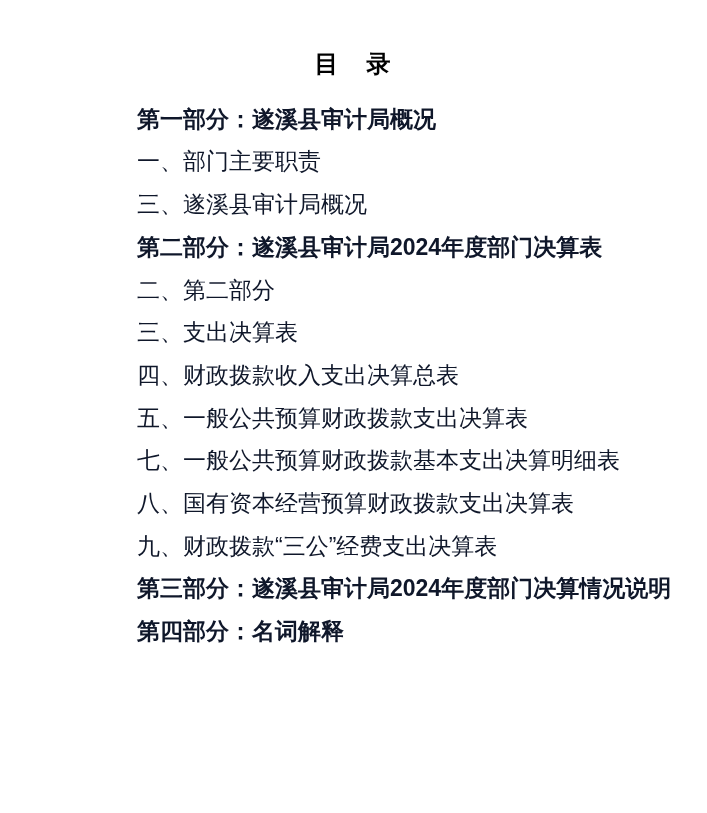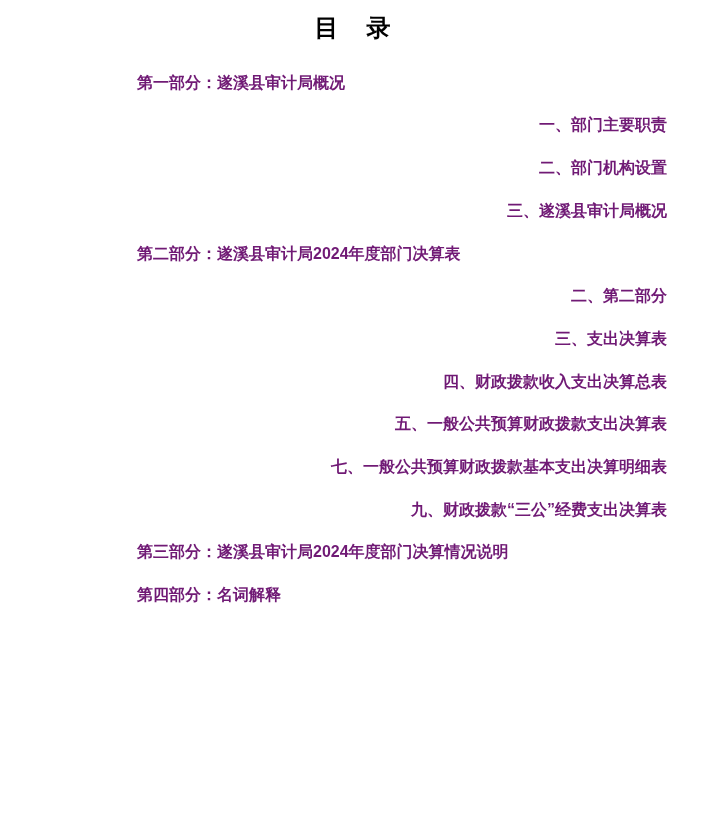--- a/index.html
+++ b/index.html
@@ -16,54 +16,54 @@
     overflow: hidden;
   }
   .doc-title {
     padding-top: 14px;
     text-align: center;
     font-size: 24px;
     font-weight: bold;
     letter-spacing: 2px;
     line-height: 1.2;
     color: #000000;
+    margin-top: 36px;
   }
   .toc {
     margin-top: 19px;
     margin-left: 137px;
     margin-right: 40px;
   }
   .toc-line {
-    font-size: 16px;
+    font-size: 23px;
     line-height: 42.7px;
     height: 42.7px;
     white-space: nowrap;
-    color: #701a75;
+    color: #0f172a;
   }
   .toc-line.section {
     font-weight: bold;
   }
   .toc-line.item {
-    font-weight: bold;
-    text-align: right;
+    font-weight: normal;
   }
 </style>
 </head>
 <body>
 
 <div class="page">
   <div class="doc-title">目　录</div>
   <div class="toc">
     <div class="toc-line section">第一部分：遂溪县审计局概况</div>
     <div class="toc-line item">一、部门主要职责</div>
-    <div class="toc-line item">二、部门机构设置</div>
     <div class="toc-line item">三、遂溪县审计局概况</div>
     <div class="toc-line section">第二部分：遂溪县审计局2024年度部门决算表</div>
     <div class="toc-line item">二、第二部分</div>
     <div class="toc-line item">三、支出决算表</div>
     <div class="toc-line item">四、财政拨款收入支出决算总表</div>
     <div class="toc-line item">五、一般公共预算财政拨款支出决算表</div>
     <div class="toc-line item">七、一般公共预算财政拨款基本支出决算明细表</div>
+    <div class="toc-line item">八、国有资本经营预算财政拨款支出决算表</div>
     <div class="toc-line item">九、财政拨款“三公”经费支出决算表</div>
     <div class="toc-line section">第三部分：遂溪县审计局2024年度部门决算情况说明</div>
     <div class="toc-line section">第四部分：名词解释</div>
   </div>
 </div>
 
 </body></html>

